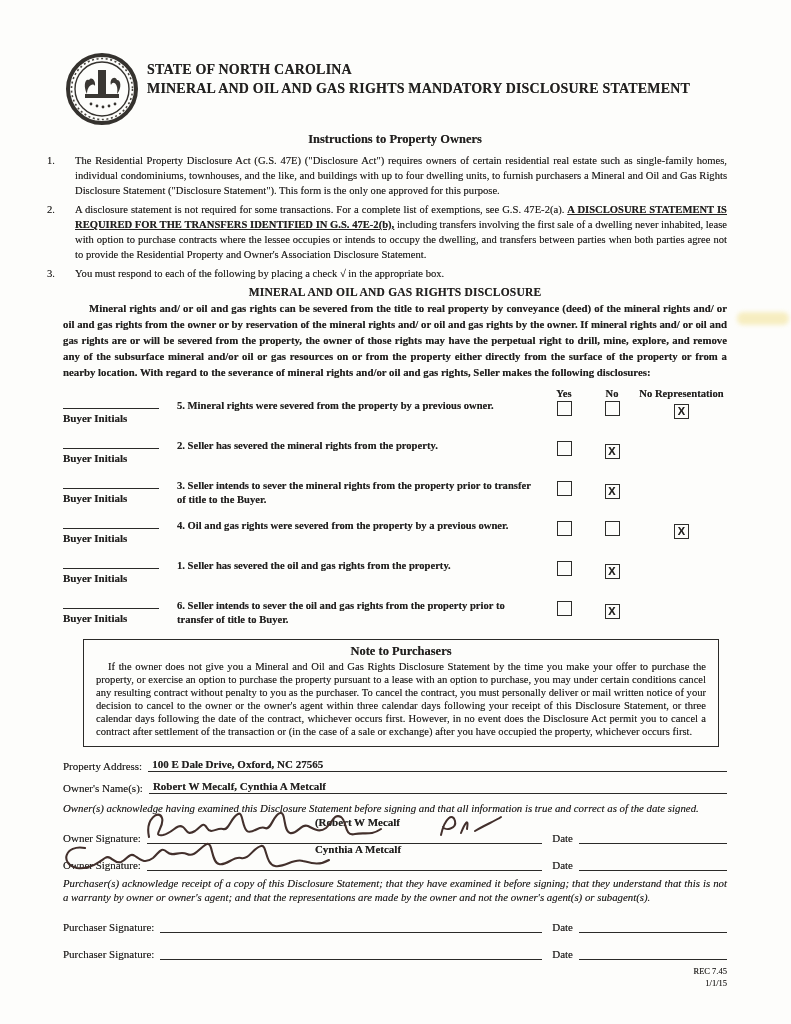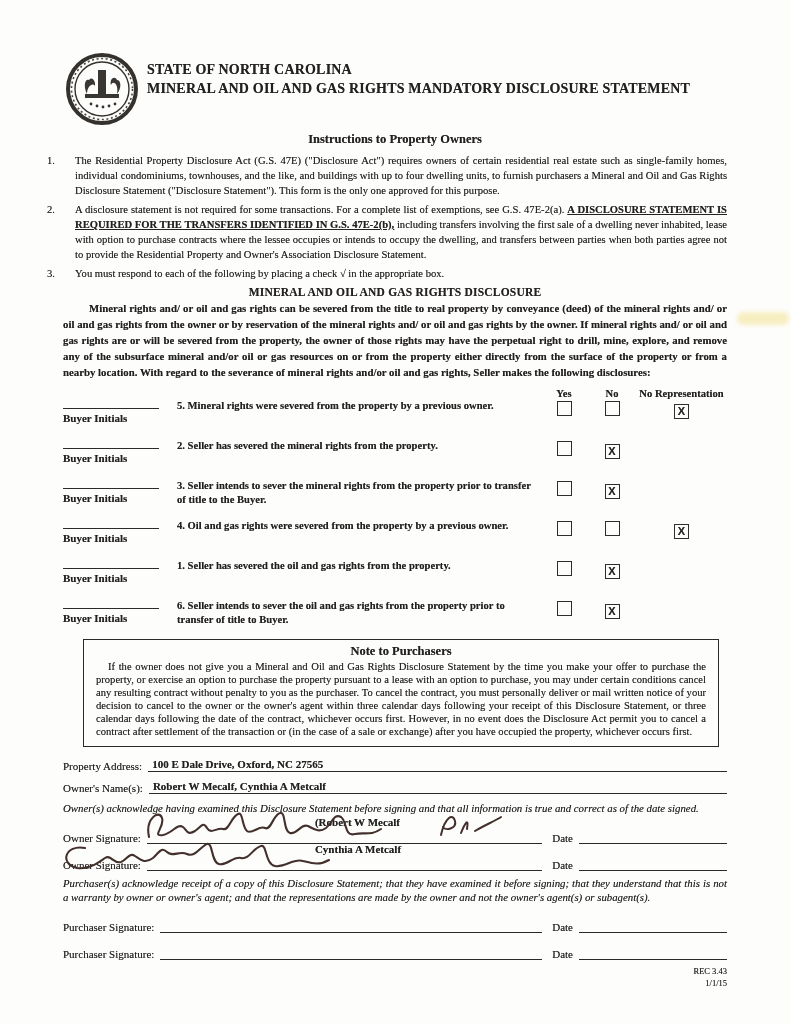--- a/index.html
+++ b/index.html
@@ -236,17 +236,17 @@
     <span class="date-line"></span>
   </div>
   <div class="sig-row">
     <span class="f-label">Purchaser Signature:</span>
     <div class="sig-line"></div>
     <span class="date-label">Date</span>
     <span class="date-line"></span>
   </div>
 
   <div class="rec-block">
-    <div>REC 3.43</div>
+    <div>REC 7.45</div>
     <div>1/1/15</div>
   </div>
 
 </div>
 
 </body></html>

